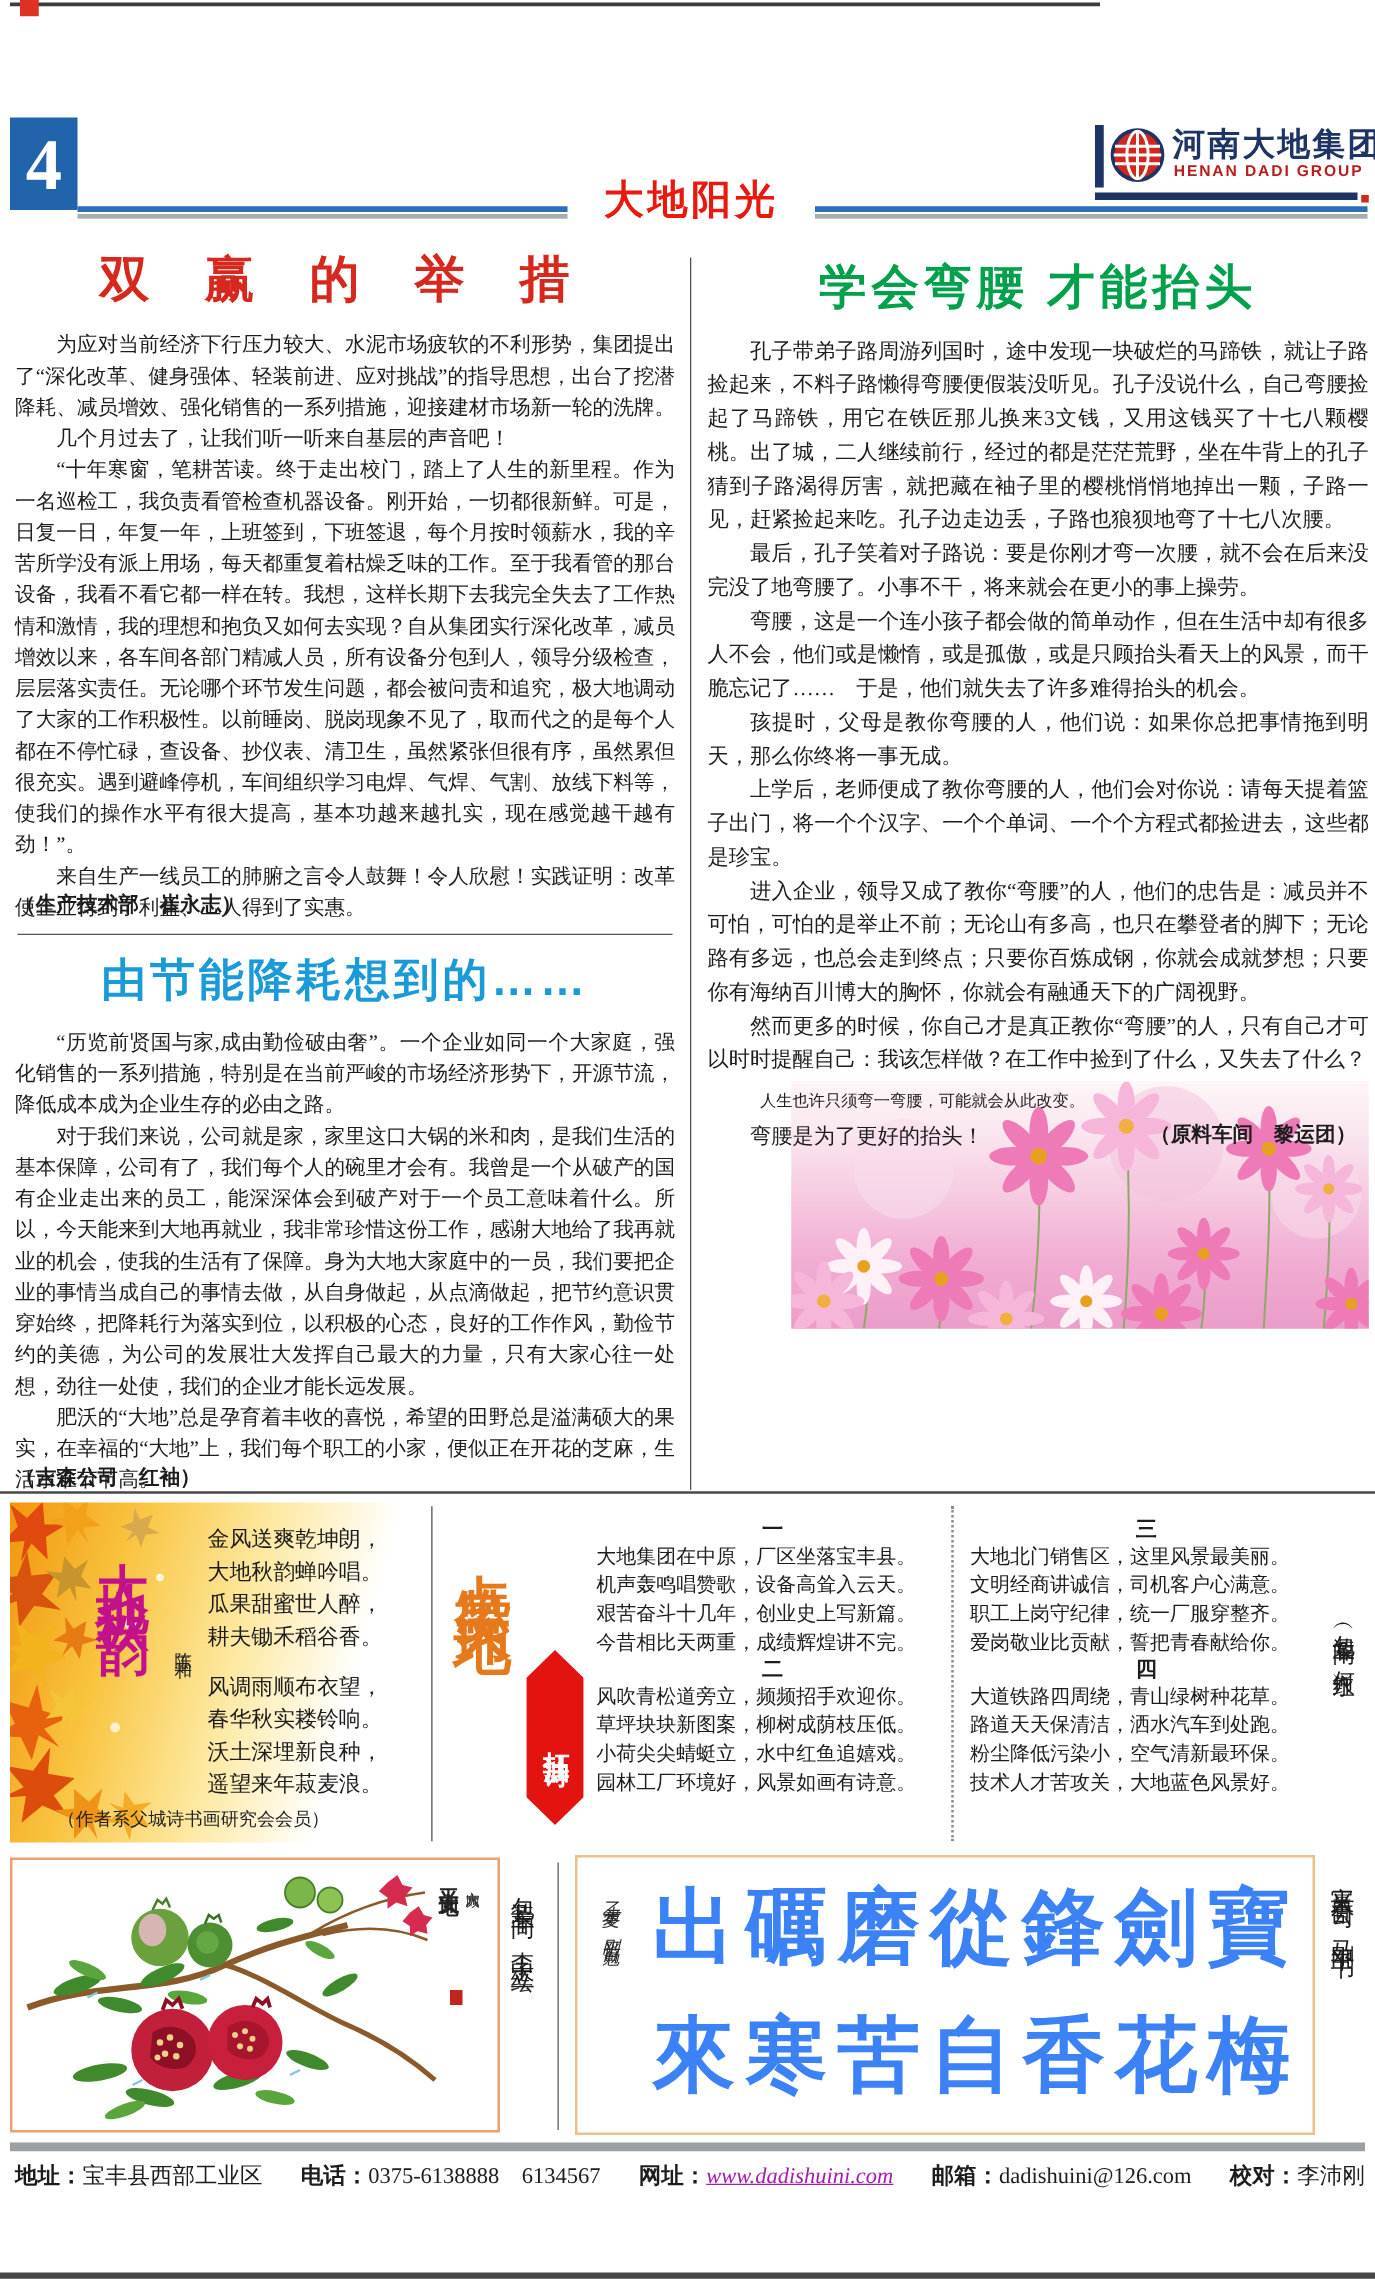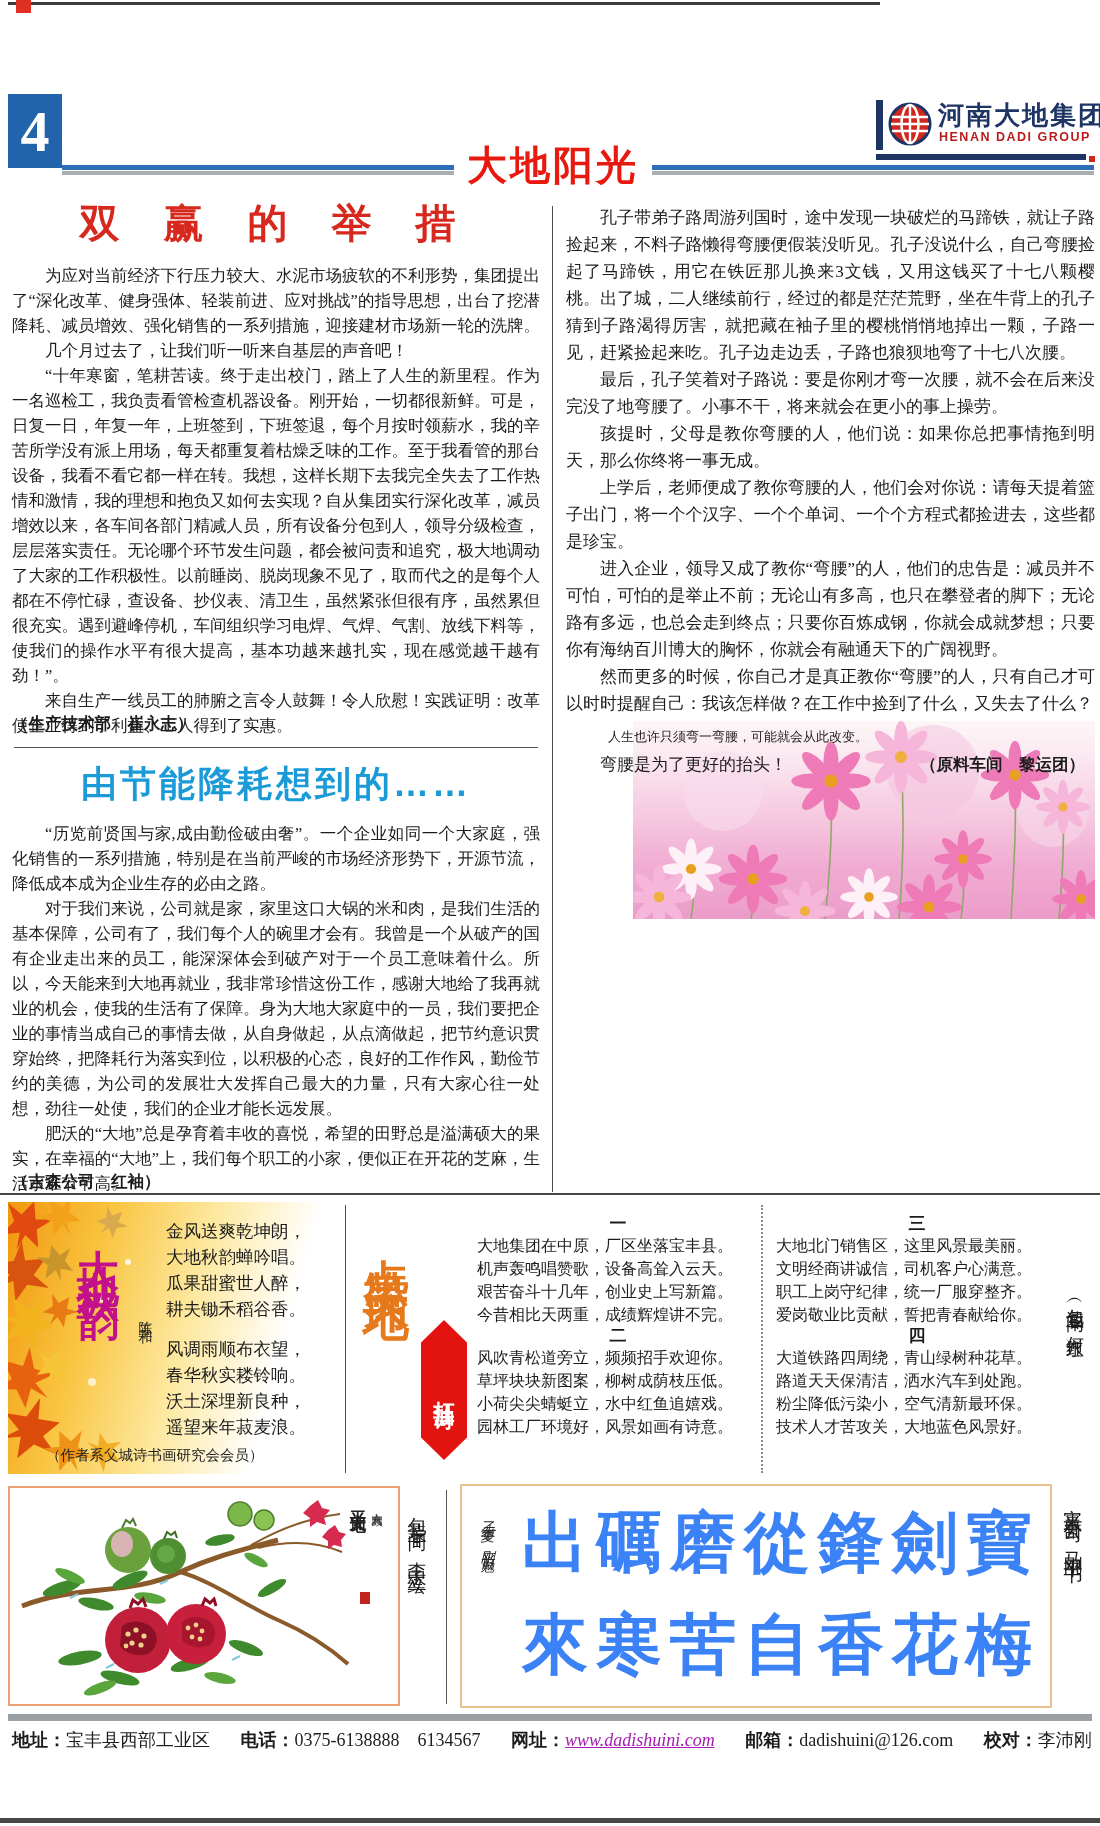--- a/index.html
+++ b/index.html
@@ -7,21 +7,21 @@
         font-family:"Liberation Serif",serif;color:#1c1c1c;overflow:hidden;}
   .abs{position:absolute;}
 
   
   .top-rule{left:8px;top:2px;width:872px;height:3px;background:#3c3c3c;}
   .corner-mark{left:16px;top:0;width:15px;height:13px;background:#e03024;}
   .pagenum{left:8px;top:94px;width:54px;height:74px;background:#2264ab;color:#fff;
            font-family:"Liberation Serif",serif;font-weight:bold;font-size:58px;
            display:flex;align-items:center;justify-content:center;}
   .masthead{left:458px;top:138px;width:190px;text-align:center;color:#e8190f;
-            font-family:"Liberation Sans",sans-serif;font-weight:bold;font-size:40px;letter-spacing:3px;}
+            font-family:"Liberation Sans",sans-serif;font-weight:bold;font-size:32px;letter-spacing:3px;}
   .dline{height:10px;background:linear-gradient(180deg,#2e6db9 0,#2e6db9 5px,#ffffff 5px,#ffffff 6px,#a9aeb2 6px,#a9aeb2 10px);}
   .dline.l{left:62px;top:165px;width:392px;}
   .dline.r{left:652px;top:165px;width:442px;}
   .logo{left:876px;top:98px;width:220px;height:66px;}
   .logo-edge{position:absolute;left:0;top:2px;width:7px;height:50px;background:#1d3464;}
   .logo-globe{position:absolute;left:10px;top:2px;}
   .logo-cn{position:absolute;left:62px;top:0;font-family:"Liberation Sans",sans-serif;
            font-weight:bold;font-size:26px;color:#1d3464;letter-spacing:2px;white-space:nowrap;}
   .logo-en{position:absolute;left:63px;top:32px;font-family:"Liberation Sans",sans-serif;
            font-weight:bold;font-size:12.5px;color:#b91c1c;letter-spacing:1.5px;white-space:nowrap;}
@@ -153,22 +153,24 @@
     <div class="byl-row"><span class="byl">（生产技术部　崔永志）</span></div>
     <div class="art-divider"></div>
     <div class="a2-title">由节能降耗想到的……</div>
     <p>“历览前贤国与家,成由勤俭破由奢”。一个企业如同一个大家庭，强化销售的一系列措施，特别是在当前严峻的市场经济形势下，开源节流，降低成本成为企业生存的必由之路。</p>
     <p>对于我们来说，公司就是家，家里这口大锅的米和肉，是我们生活的基本保障，公司有了，我们每个人的碗里才会有。我曾是一个从破产的国有企业走出来的员工，能深深体会到破产对于一个员工意味着什么。所以，今天能来到大地再就业，我非常珍惜这份工作，感谢大地给了我再就业的机会，使我的生活有了保障。身为大地大家庭中的一员，我们要把企业的事情当成自己的事情去做，从自身做起，从点滴做起，把节约意识贯穿始终，把降耗行为落实到位，以积极的心态，良好的工作作风，勤俭节约的美德，为公司的发展壮大发挥自己最大的力量，只有大家心往一处想，劲往一处使，我们的企业才能长远发展。</p>
     <p>肥沃的“大地”总是孕育着丰收的喜悦，希望的田野总是溢满硕大的果实，在幸福的“大地”上，我们每个职工的小家，便似正在开花的芝麻，生活水准节节高。</p>
     <div class="byl-row"><span class="byl">（吉森公司　红袖）</span></div>
   </div>
 
   <div class="abs rightcol">
+    <div class="a3-title">学会弯腰 才能抬头</div>
     <p>孔子带弟子路周游列国时，途中发现一块破烂的马蹄铁，就让子路捡起来，不料子路懒得弯腰便假装没听见。孔子没说什么，自己弯腰捡起了马蹄铁，用它在铁匠那儿换来3文钱，又用这钱买了十七八颗樱桃。出了城，二人继续前行，经过的都是茫茫荒野，坐在牛背上的孔子猜到子路渴得厉害，就把藏在袖子里的樱桃悄悄地掉出一颗，子路一见，赶紧捡起来吃。孔子边走边丢，子路也狼狈地弯了十七八次腰。</p>
     <p>最后，孔子笑着对子路说：要是你刚才弯一次腰，就不会在后来没完没了地弯腰了。小事不干，将来就会在更小的事上操劳。</p>
+    <p>弯腰，这是一个连小孩子都会做的简单动作，但在生活中却有很多人不会，他们或是懒惰，或是孤傲，或是只顾抬头看天上的风景，而干脆忘记了……　于是，他们就失去了许多难得抬头的机会。</p>
     <p>孩提时，父母是教你弯腰的人，他们说：如果你总把事情拖到明天，那么你终将一事无成。</p>
     <p>上学后，老师便成了教你弯腰的人，他们会对你说：请每天提着篮子出门，将一个个汉字、一个个单词、一个个方程式都捡进去，这些都是珍宝。</p>
     <p>进入企业，领导又成了教你“弯腰”的人，他们的忠告是：减员并不可怕，可怕的是举止不前；无论山有多高，也只在攀登者的脚下；无论路有多远，也总会走到终点；只要你百炼成钢，你就会成就梦想；只要你有海纳百川博大的胸怀，你就会有融通天下的广阔视野。</p>
     <p>然而更多的时候，你自己才是真正教你“弯腰”的人，只有自己才可以时时提醒自己：我该怎样做？在工作中捡到了什么，又失去了什么？</p>
 
     <div class="photo-wrap">
       <div class="flower-photo">
         <svg width="462" height="198" viewBox="0 0 462 198">
           <defs>
             <g id="cosP">

